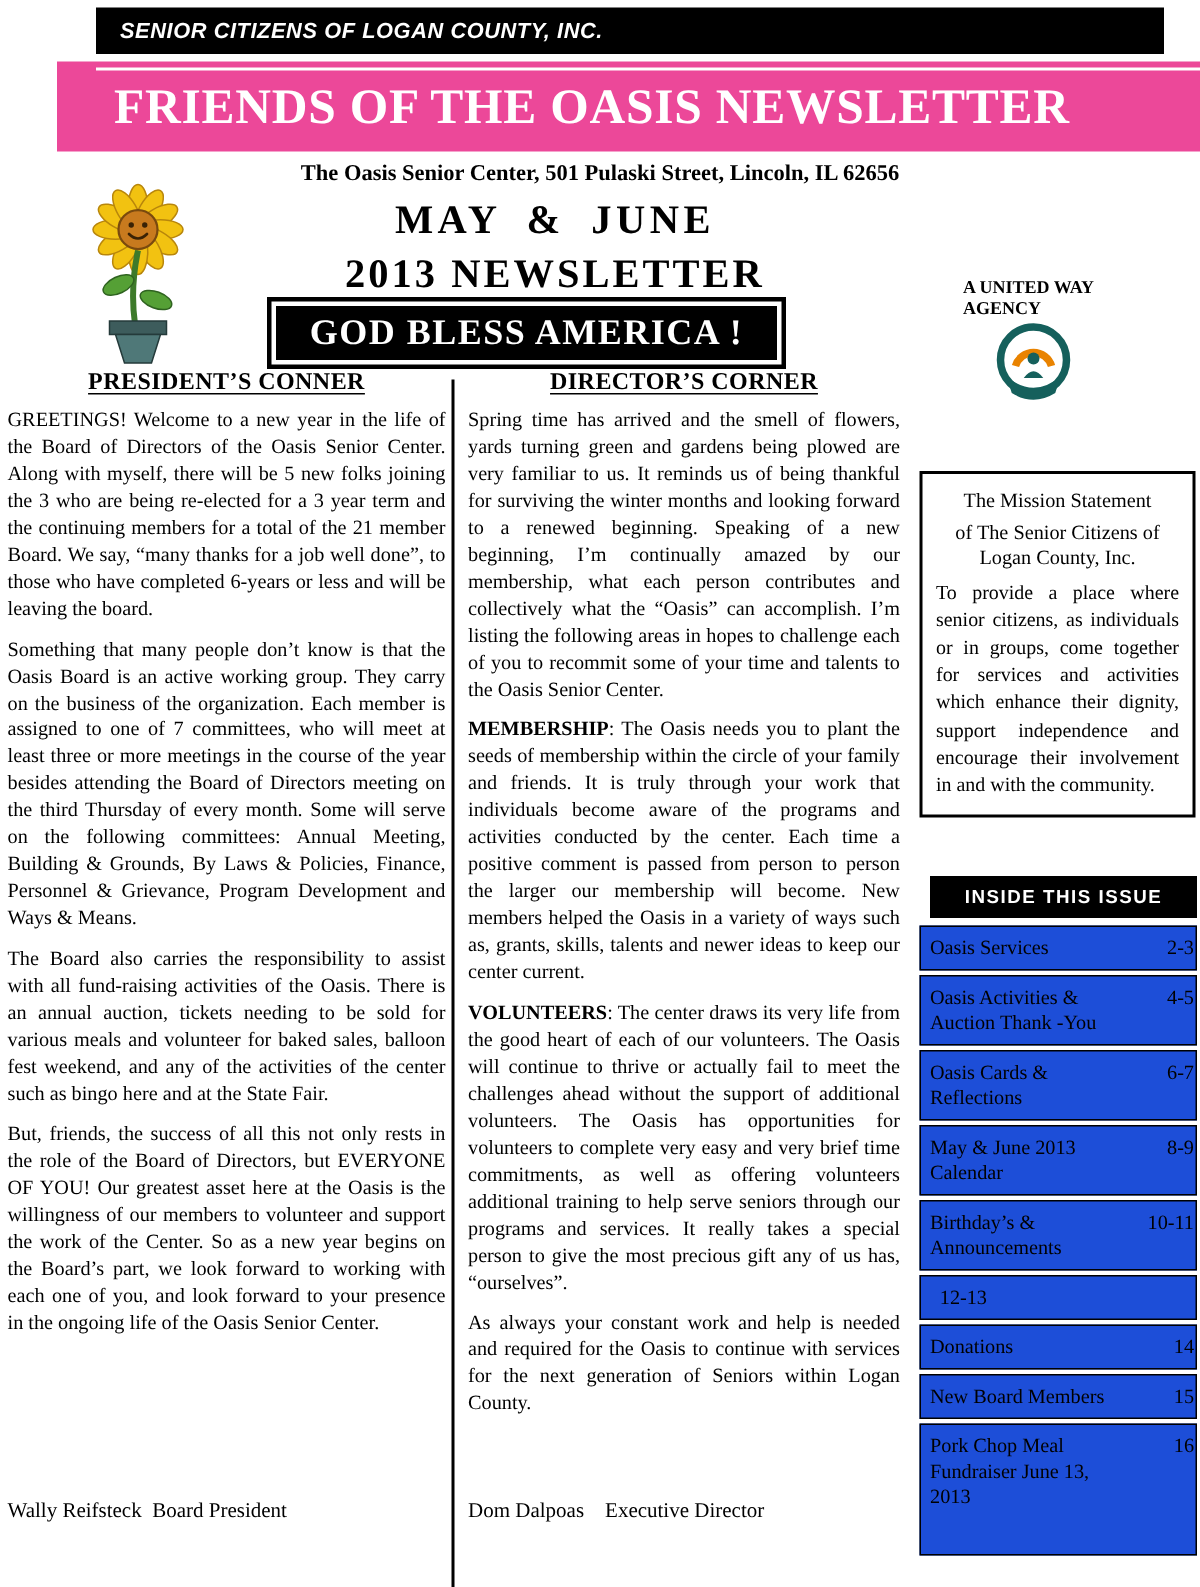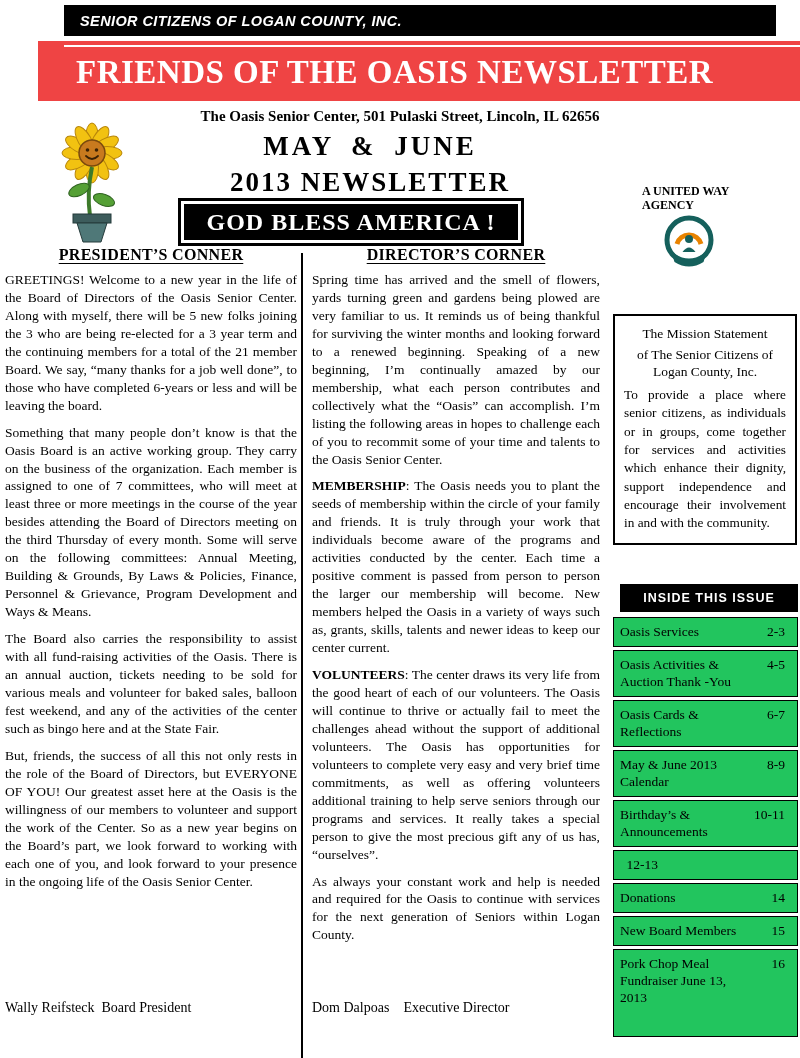--- a/index.html
+++ b/index.html
@@ -14,21 +14,21 @@
     position:absolute; left:64px; top:5px; width:712px; height:31px;
     background:#000; display:flex; align-items:center;
   }
   .org-bar .org-text{
     color:#fff; font-family:"Liberation Sans", sans-serif;
     font-style:italic; font-weight:bold; font-size:14.5px;
     letter-spacing:.4px; padding-left:16px;
   }
   .title-banner{
     position:absolute; left:38px; top:41px; width:762px; height:60px;
-    background:#ef4444;
+    background:#ec4899;
   }
   .title-banner .banner-rule{
     position:absolute; left:26px; top:4px; right:0; height:2px; background:#fff;
   }
   .title-banner h1{
     color:#fff; font-size:33px; font-weight:bold; letter-spacing:.5px;
     padding:13px 0 0 38px; white-space:nowrap;
   }
   .address{
     position:absolute; left:0; top:108px; width:800px; text-align:center;
@@ -80,21 +80,21 @@
   .mission p{ margin-top:6px; font-size:13.3px; line-height:1.38; text-align:justify; }
   .inside-header{
     position:absolute; left:620px; top:584px; width:178px; height:28px;
     background:#000; color:#fff; text-align:center; line-height:28px;
     font-family:"Liberation Sans", sans-serif; font-weight:bold;
     font-size:12.5px; letter-spacing:1px;
   }
   .toc{ position:absolute; left:613px; top:617px; width:185px; }
   .toc-row{
     display:flex; align-items:flex-start; border:1.5px solid #000;
-    background:#22c55e; margin-bottom:3px; padding:5px 12px 6px 6px;
+    background:#1d4ed8; margin-bottom:3px; padding:5px 1px 6px 6px;
   }
   .toc-row .lbl{ flex:1; font-size:13.5px; line-height:17px; padding-right:3px; }
   .toc-row .pg { width:38px; text-align:right; font-size:13.5px; line-height:17px; }
   .toc-row.tall{ min-height:88px; }
 </style>
 </head>
 <body>
 
 <div class="page">
 

